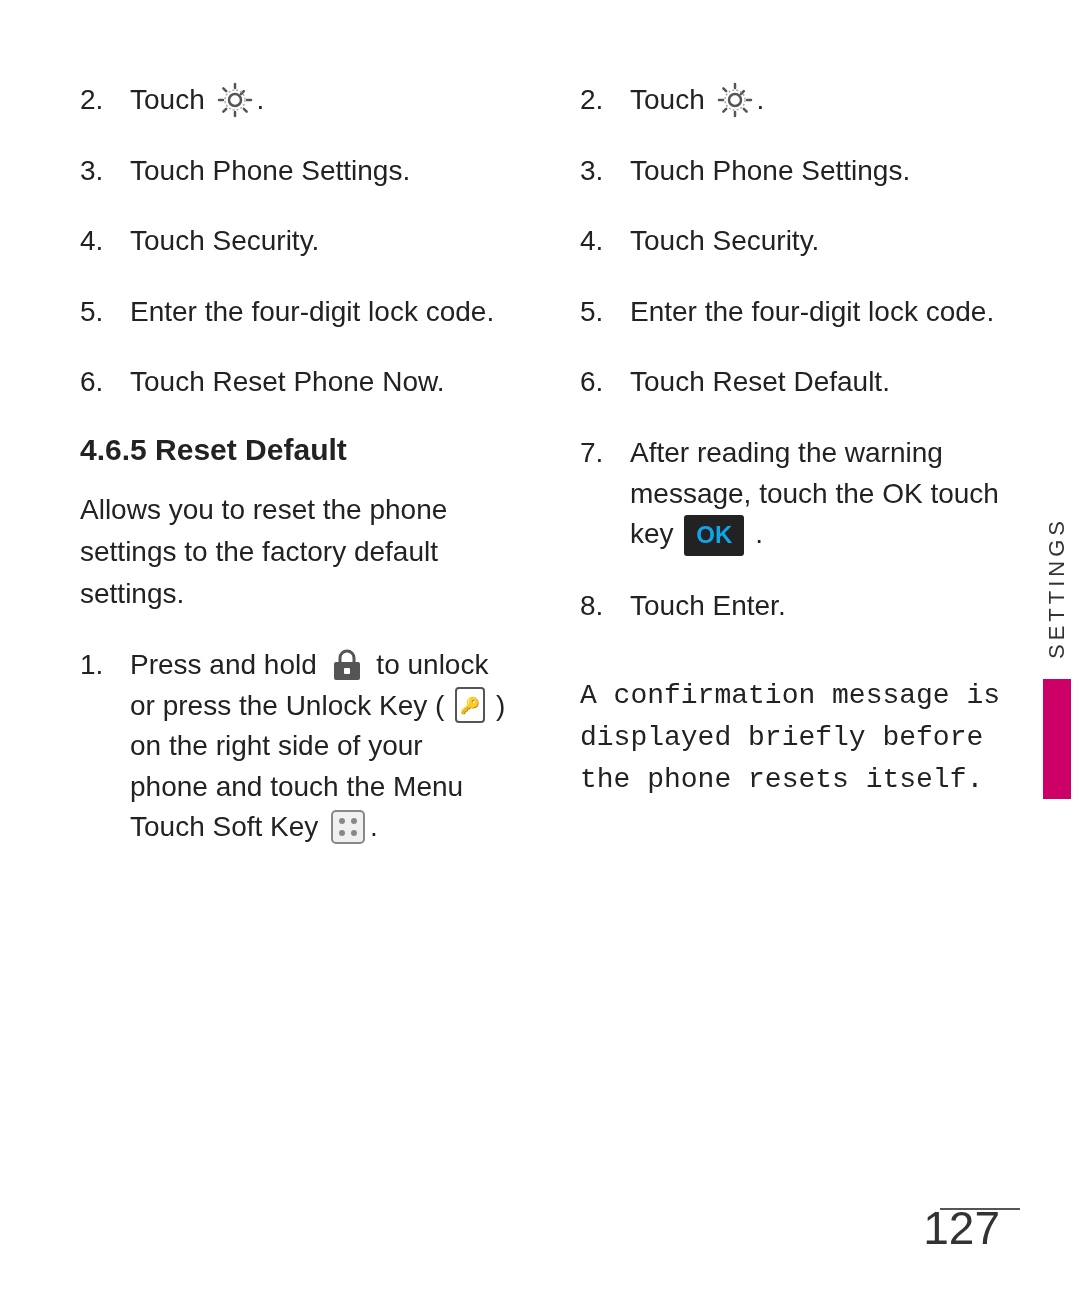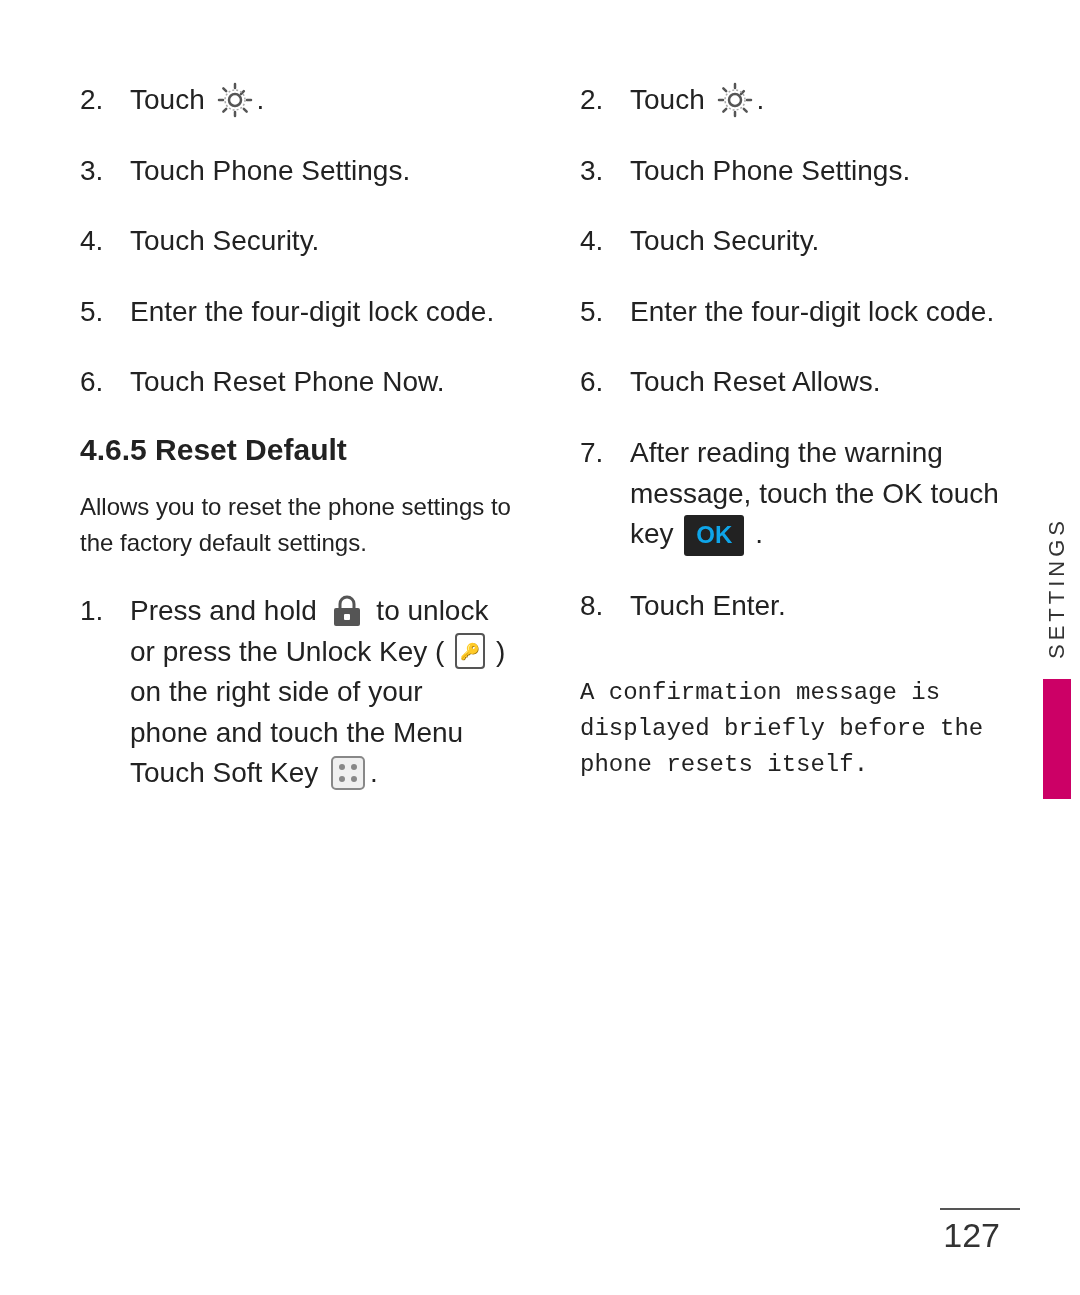--- a/index.html
+++ b/index.html
@@ -75,21 +75,21 @@
       height: 36px;
     }
 
     .section-title {
       font-size: 30px;
       font-weight: bold;
       margin-bottom: 22px;
     }
 
     .section-description {
-      font-size: 24px;
+      font-size: 28px;
       line-height: 1.5;
       margin-bottom: 30px;
     }
 
     .lock-icon {
       display: inline-flex;
       align-items: center;
       justify-content: center;
       width: 38px;
       height: 38px;
@@ -178,21 +178,21 @@
       height: 120px;
       background: #cc0066;
       margin-top: 0;
     }
 
     
     .page-number {
       position: absolute;
       bottom: 40px;
       right: 80px;
-      font-size: 34px;
+      font-size: 46px;
       color: #333;
     }
 
     .divider-line {
       position: absolute;
       bottom: 85px;
       right: 60px;
       width: 80px;
       height: 2px;
       background: #555;
@@ -312,21 +312,21 @@
     </div>
 
     <div class="step-item">
       <span class="step-number">5.</span>
       <span class="step-text">Enter the four-digit lock code.</span>
     </div>
 
     <div class="step-item">
       <span class="step-number">6.</span>
       <span class="step-text">
-        Touch <span class="bold">Reset Allows</span>.
+        Touch <span class="bold">Reset Default</span>.
       </span>
     </div>
 
     <div class="step-item">
       <span class="step-number">7.</span>
       <span class="step-text">
         After reading the warning message, touch the OK touch key <span class="ok-badge">OK</span> .
       </span>
     </div>
 

